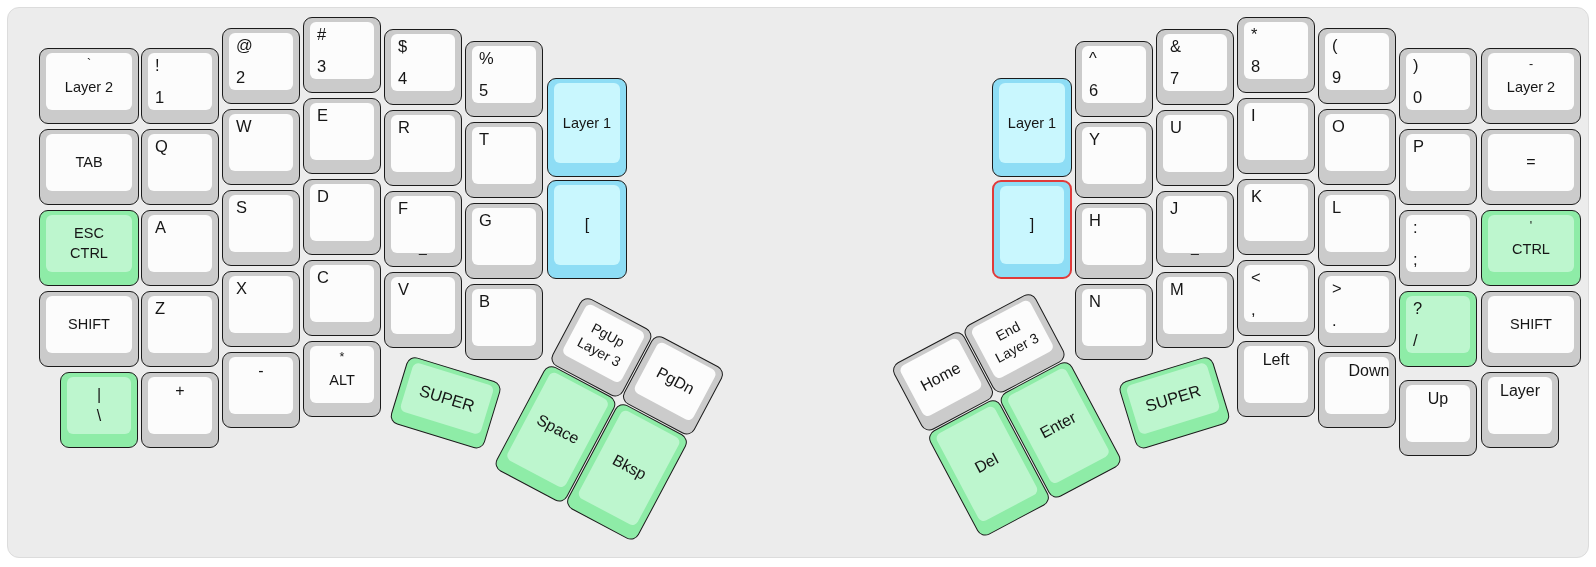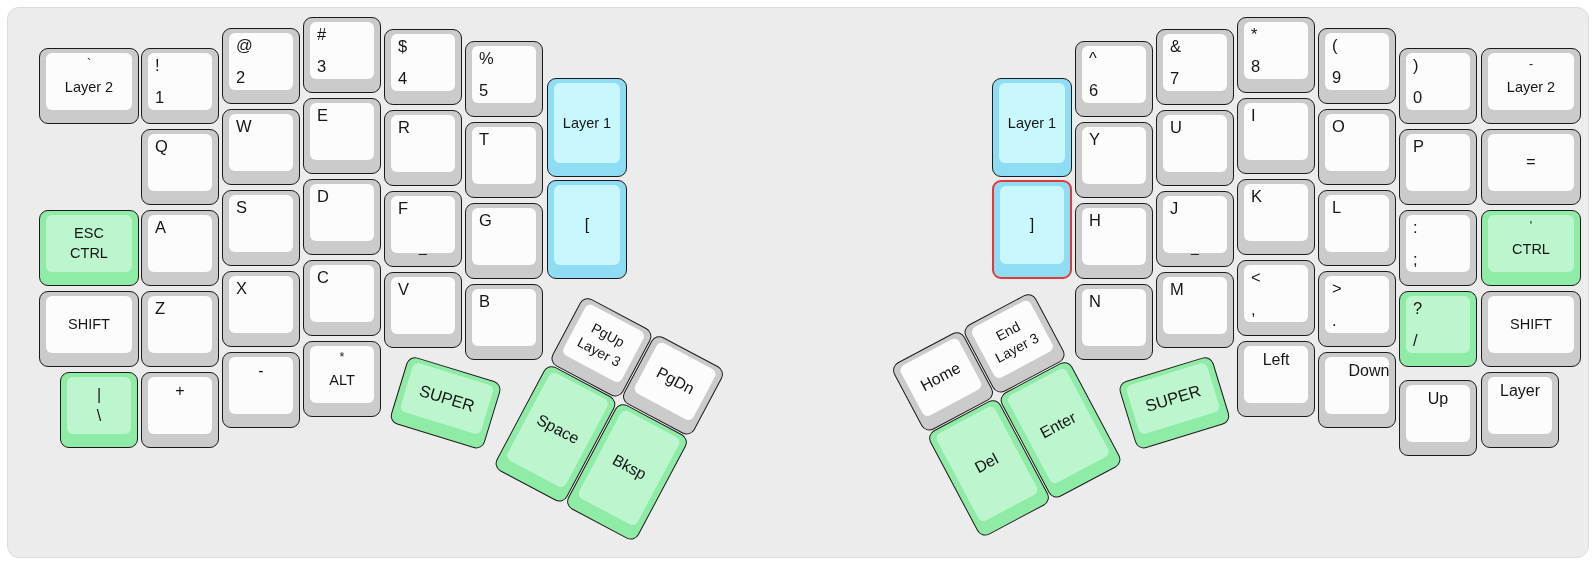--- a/index.html
+++ b/index.html
@@ -46,20 +46,26 @@
 <div id="stage">
   <div id="panel" style="background: rgb(236, 236, 236); border-color: rgb(220, 220, 220);"></div>
   <div id="board">
       <div class="k c-white" style="left: 39px; top: 48px; width: 100px; height: 76px;">
         <div class="k-in"></div>
         <div class="lg a-c v-t" style="font-size: 14.5px;">
           <div class="ts">`</div>
           <div class="ln">Layer 2</div>
         </div>
       </div>
+      <div class="k c-white" style="left: 39px; top: 129px; width: 100px; height: 76px;">
+        <div class="k-in"></div>
+        <div class="lg a-c" style="font-size: 14.5px;">
+          <div class="ln">TAB</div>
+        </div>
+      </div>
       <div class="k c-green" style="left: 39px; top: 210px; width: 100px; height: 76px;">
         <div class="k-in"></div>
         <div class="lg a-c" style="font-size: 14.5px;">
           <div class="ln">ESC</div>
           <div class="ln">CTRL</div>
         </div>
       </div>
       <div class="k c-white" style="left: 39px; top: 291px; width: 100px; height: 76px;">
         <div class="k-in"></div>
         <div class="lg a-c" style="font-size: 14.5px;">

